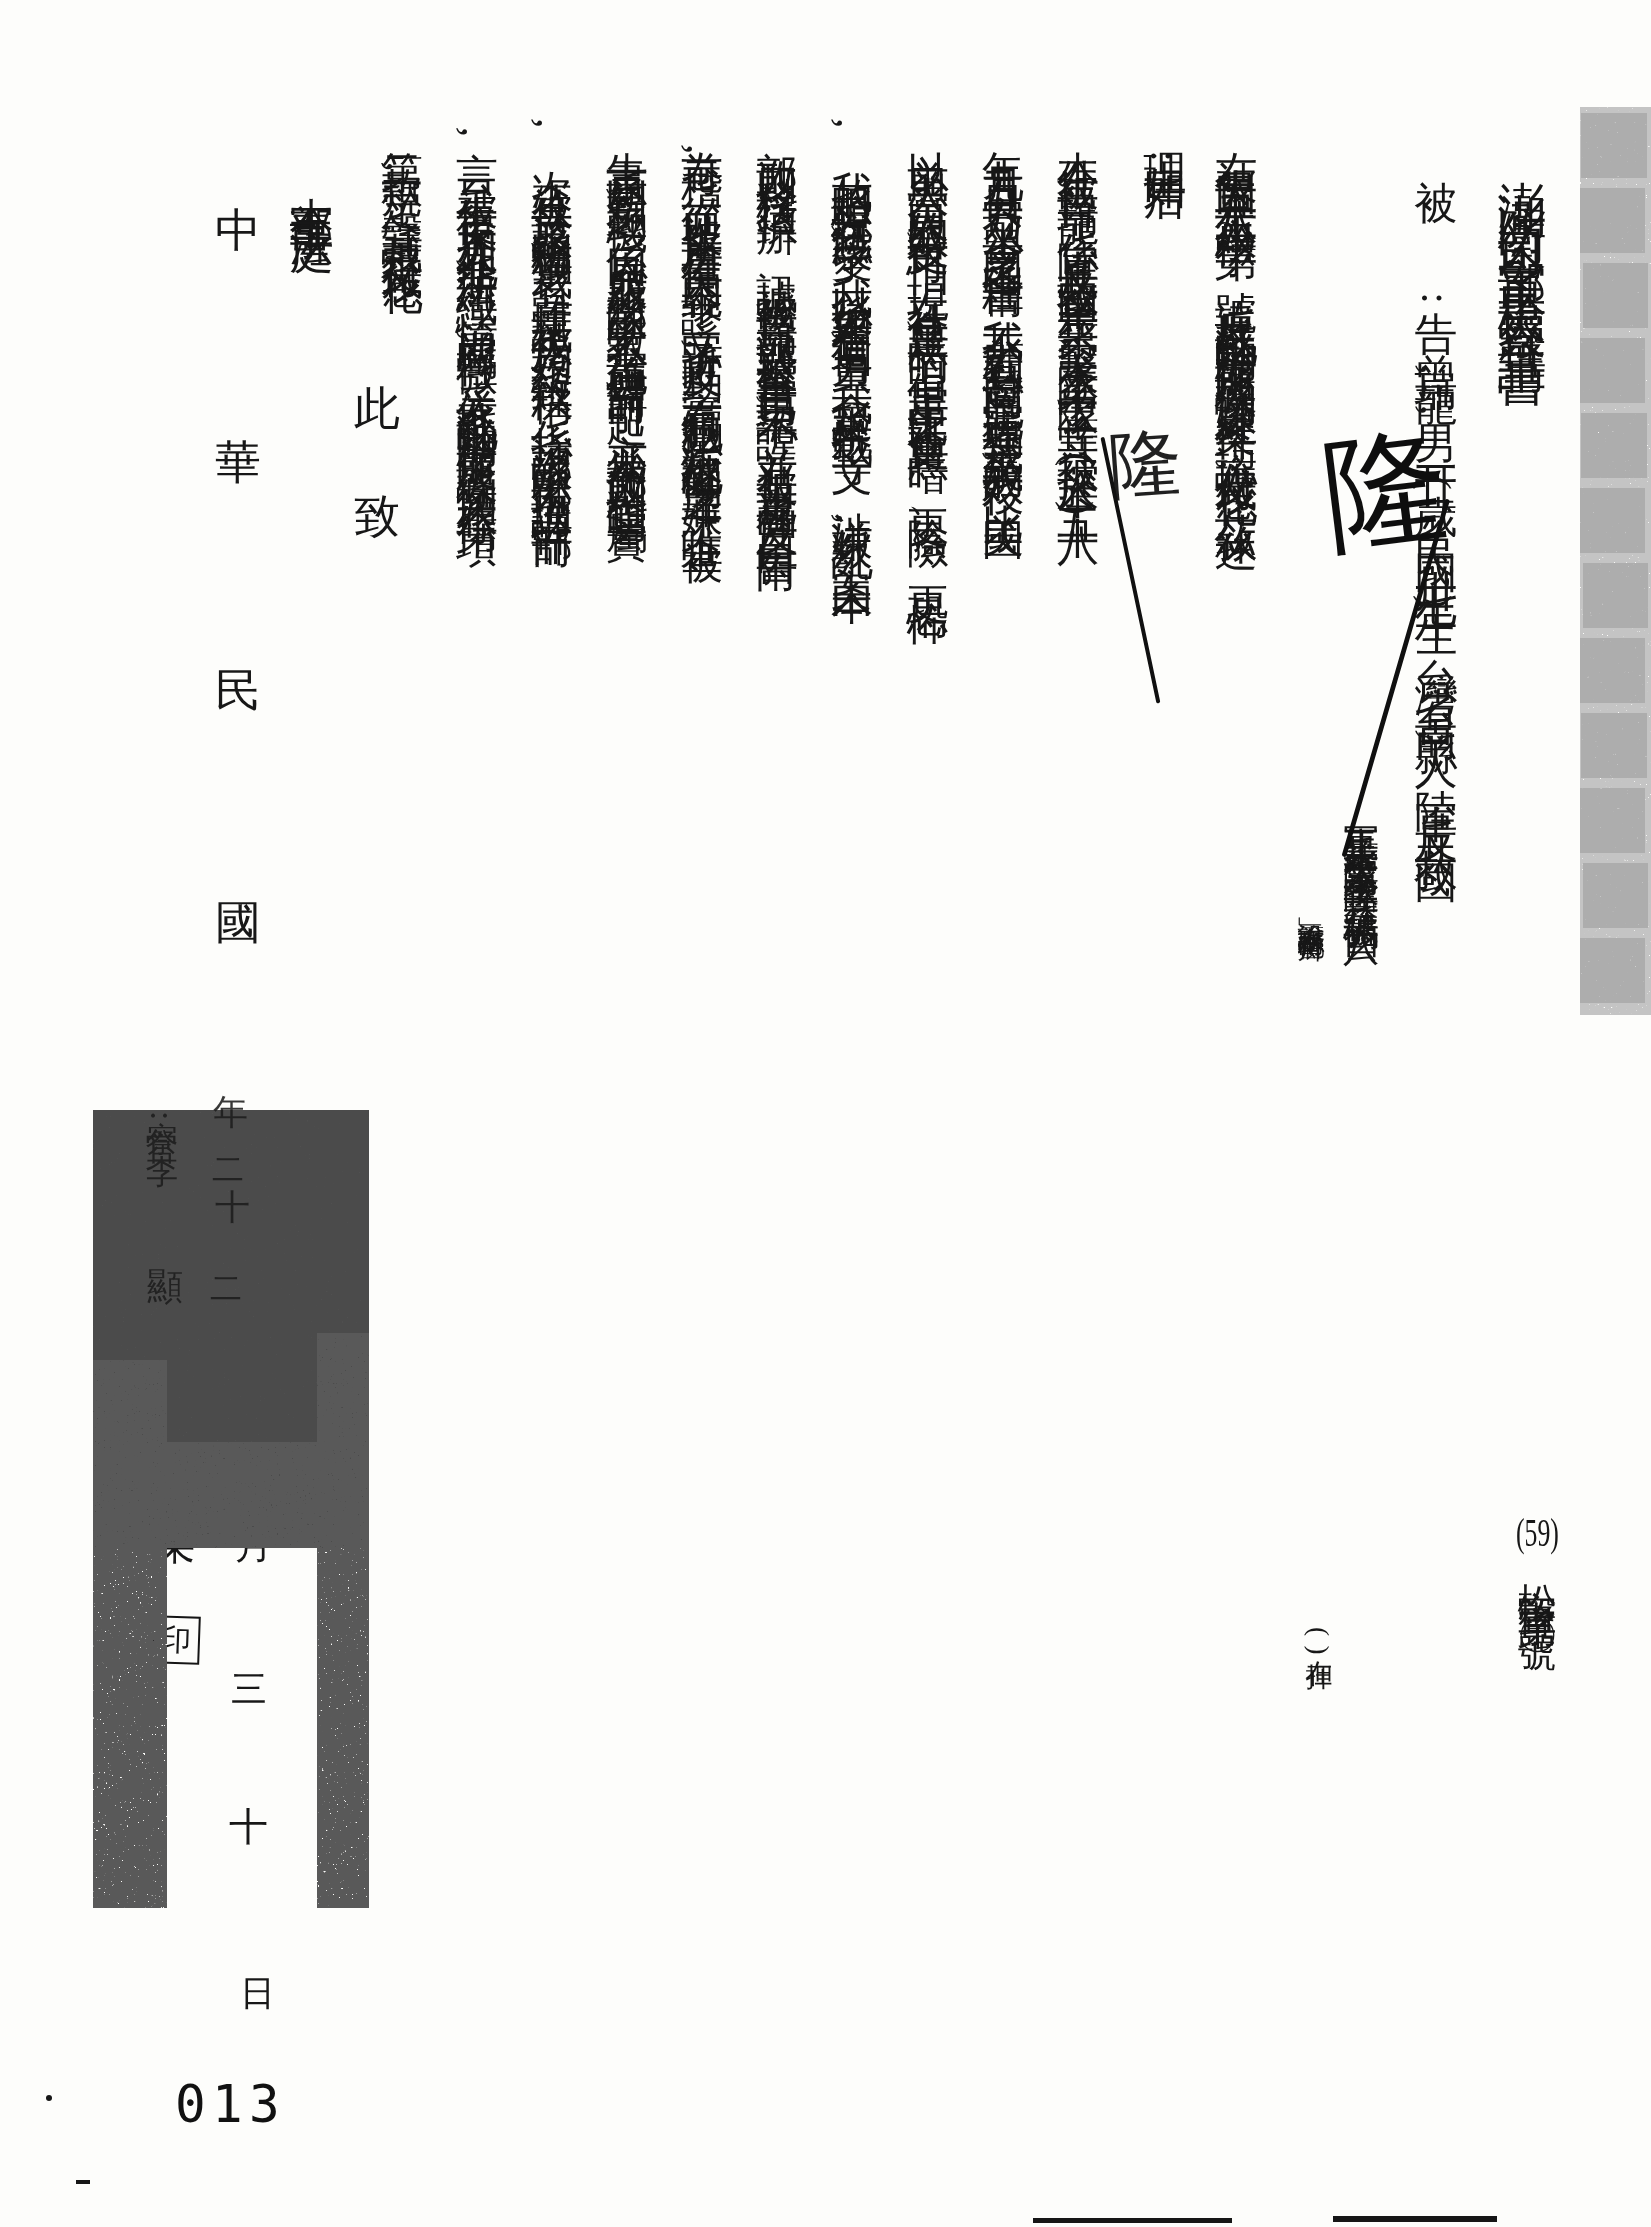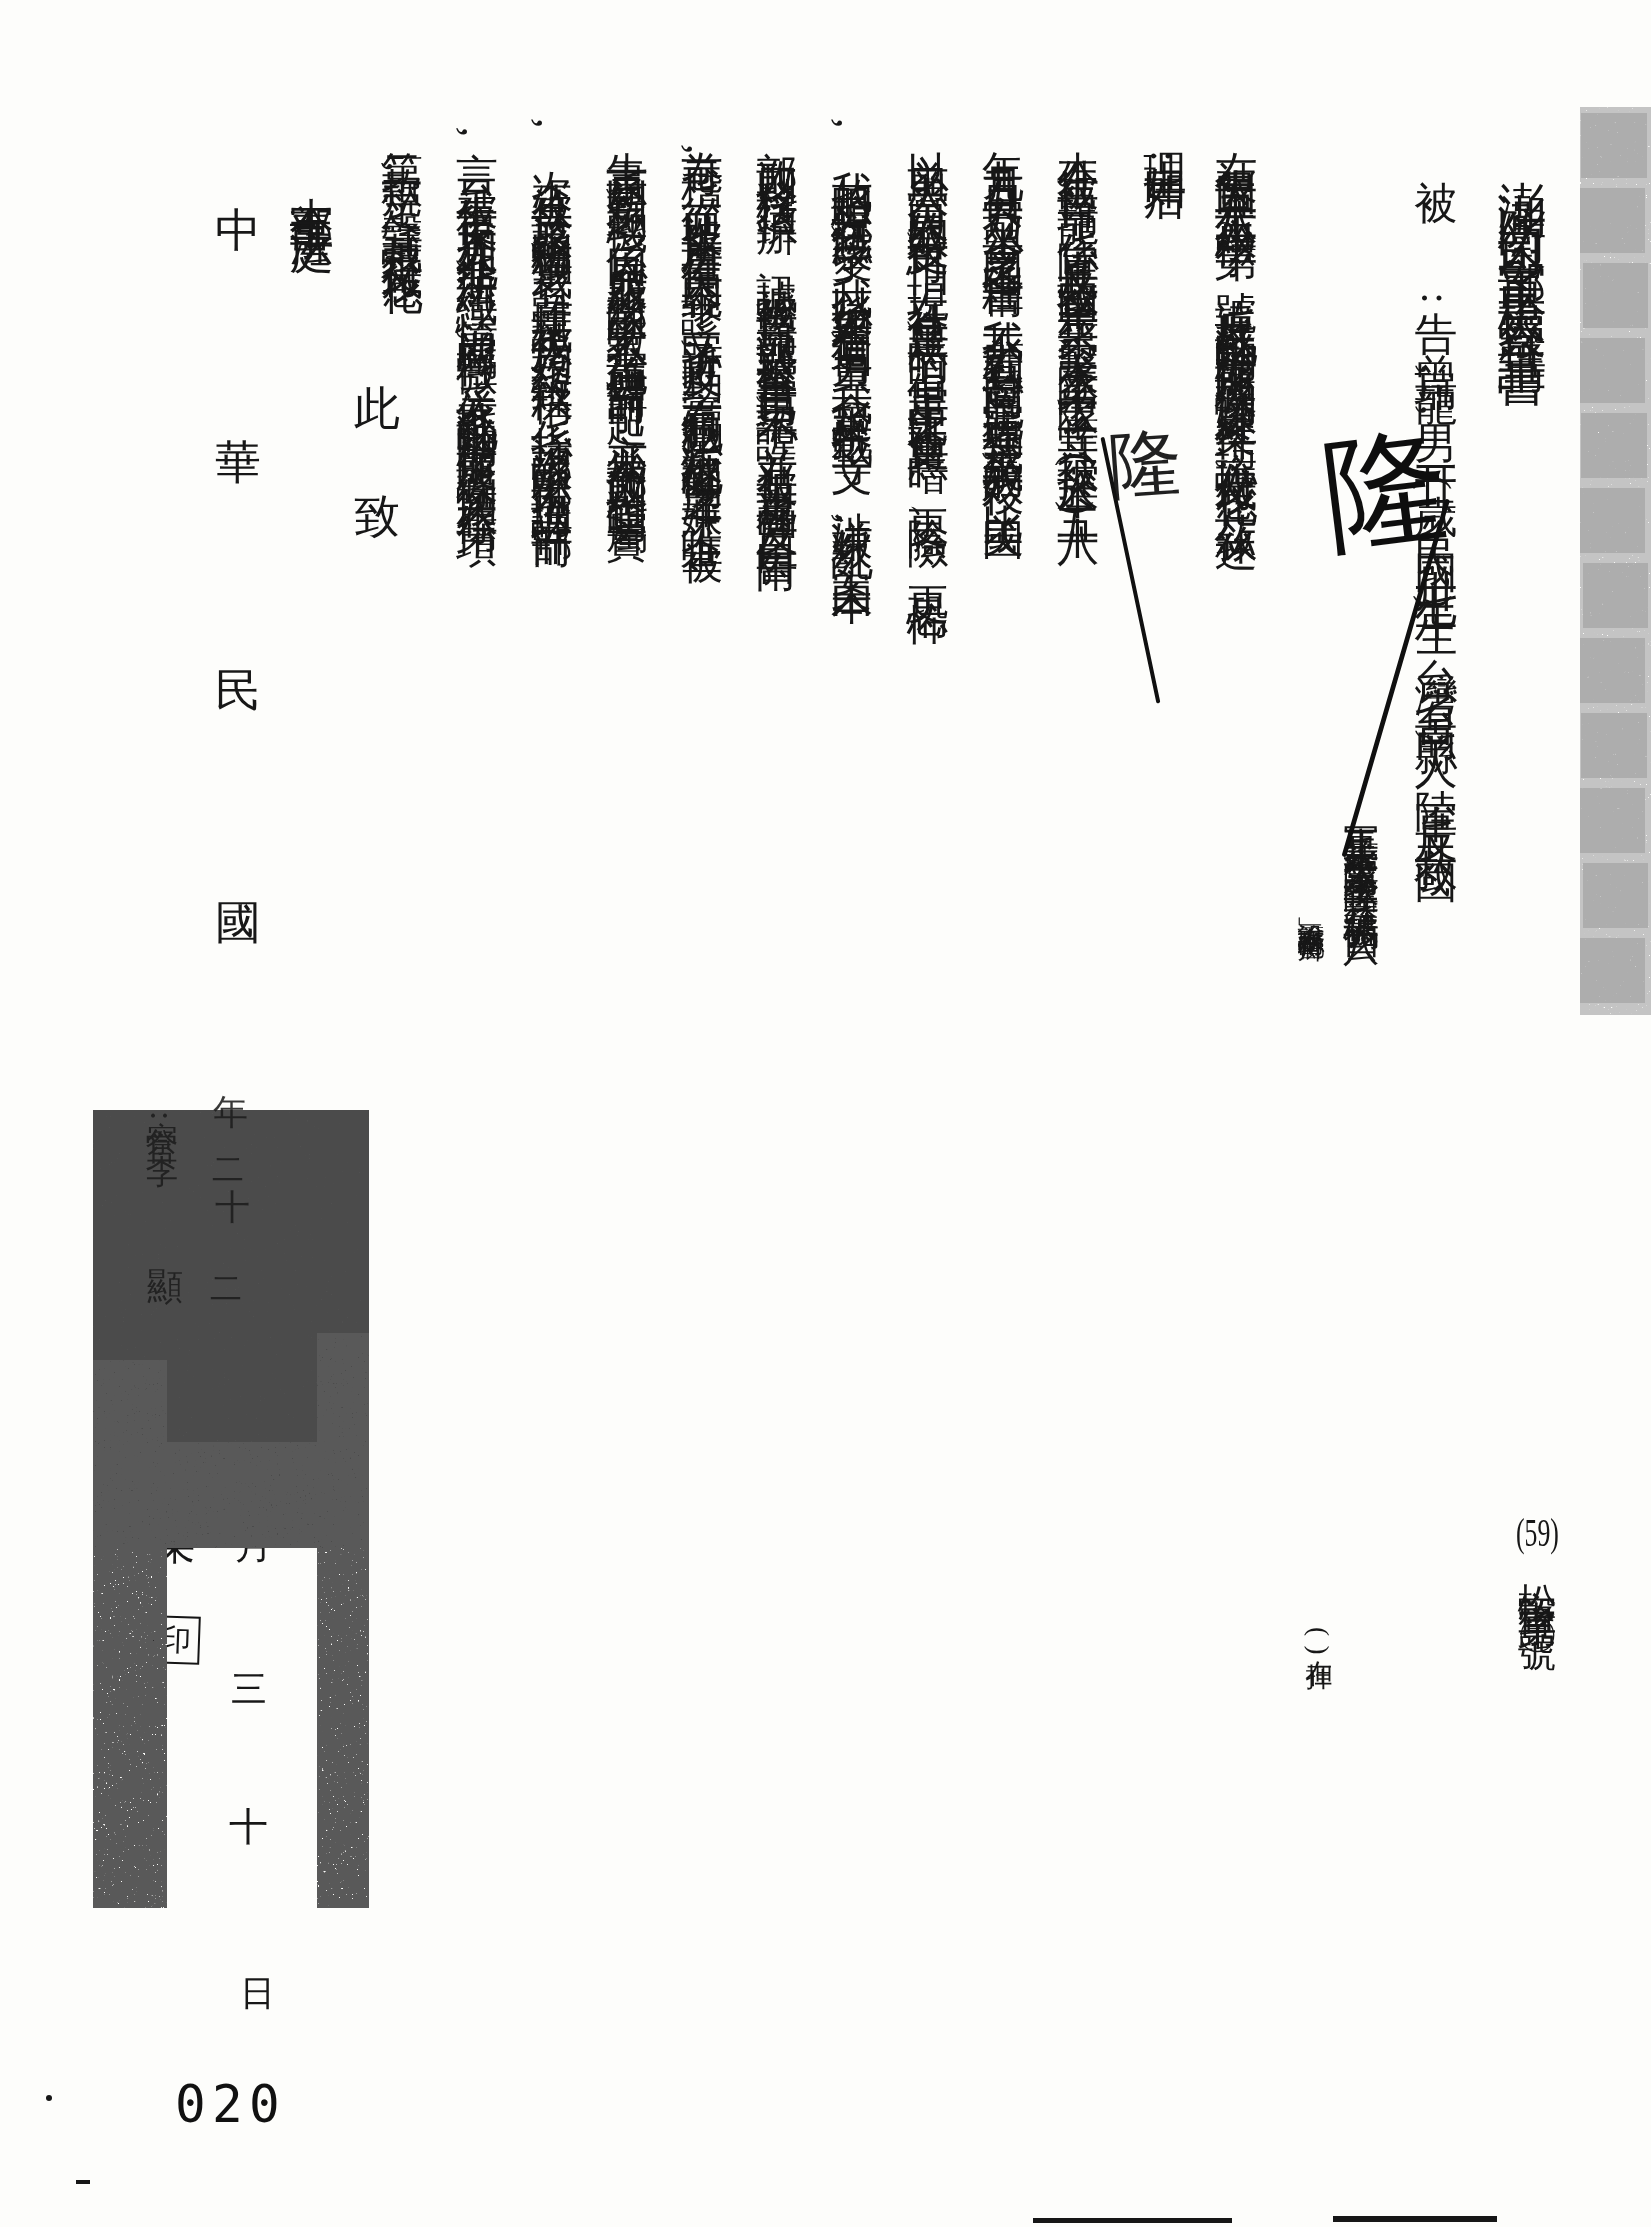--- a/index.html
+++ b/index.html
@@ -139,21 +139,21 @@
   <div class="sg stamp-text" style="left:215px;top:1190px;font-size:35px;">十</div>
   <div class="sg stamp-text" style="left:210px;top:1272px;font-size:32px;">二</div>
 
   <div class="hand" style="left:1324px;top:427px;font-size:125px;transform:rotate(-7deg);">隆</div>
   <div class="hand" style="left:1109px;top:427px;font-size:73px;transform:rotate(-4deg);opacity:.92;">隆</div>
   <svg class="overlay" style="left:0;top:0;" width="1652" height="2227" viewBox="0 0 2091 2820">
     <line x1="1832" y1="635" x2="1702" y2="1082" stroke="#101010" stroke-width="6" stroke-linecap="round"></line>
     <line x1="1396" y1="556" x2="1466" y2="888" stroke="#101010" stroke-width="5" stroke-linecap="round"></line>
   </svg>
 
-  <div class="pagenum" style="left:175px;top:2079px;font-size:51px;letter-spacing:6.3px;">020</div>
+  <div class="pagenum" style="left:175px;top:2079px;font-size:51px;letter-spacing:6.3px;">013</div>
 
   <div class="mark" style="left:1033px;top:2218px;width:199px;height:4.7px;"></div>
   <div class="mark" style="left:1333px;top:2216px;width:164px;height:5.5px;"></div>
   <div class="mark" style="left:76px;top:2180px;width:14.2px;height:4px;"></div>
   <div class="mark" style="left:46px;top:2095px;width:6.3px;height:6.3px;border-radius:50%;"></div>
 
 </div>
 
 
 </body></html>

